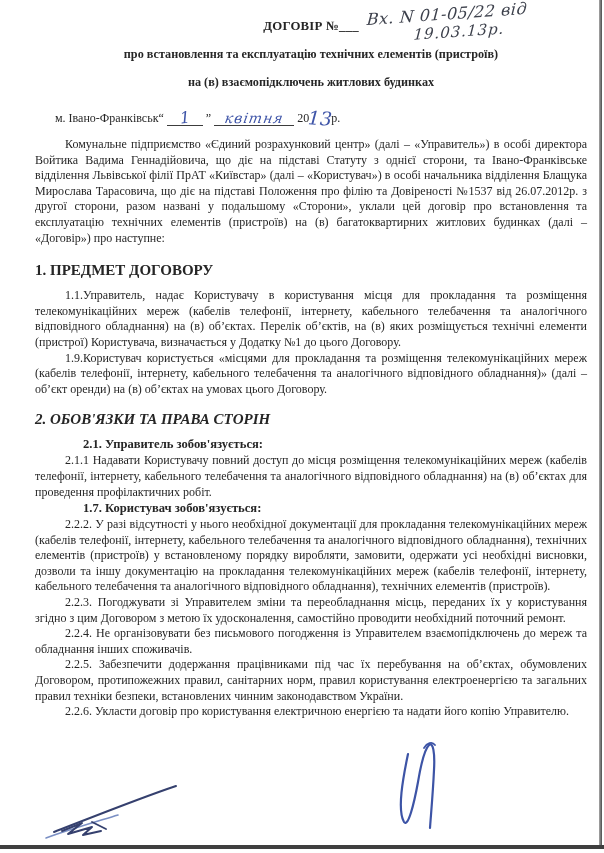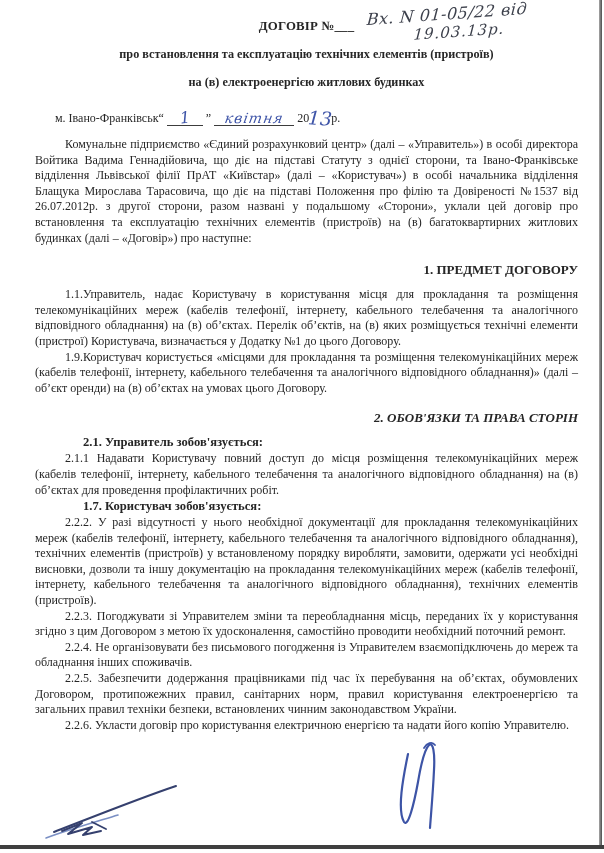--- a/index.html
+++ b/index.html
@@ -5,42 +5,42 @@
   html,body{margin:0;padding:0;}
   body{width:604px;height:853px;background:#ffffff;overflow:hidden;
        font-family:"Liberation Serif", serif;color:#262626;}
   .scan{position:relative;width:604px;height:853px;background:#ffffff;overflow:hidden;}
 
   
   .edge-right{position:absolute;top:0;right:2px;bottom:6px;width:3px;
               background:linear-gradient(to right,#a8a8a8,#4c4c4c);}
   .edge-bottom{position:absolute;left:0;right:0;bottom:4px;height:4px;background:#3f3f3f;}
 
-  .content{position:relative;padding:19px 26px 0 35px;}
+  .content{position:relative;padding:19px 17px 0 35px;}
 
   .title{margin:0;text-align:center;font-size:12.8px;font-weight:bold;letter-spacing:.2px;}
   .subtitle{margin:12px;text-align:center;font-size:12.2px;font-weight:bold;line-height:16px;}
 
   .place-date{display:flex;justify-content:flex-start;align-items:flex-end;
               margin:14px 0 11px;font-size:12px;}
   .city{margin-left:20px;}
   .date-group{white-space:nowrap;margin-right:6px;}
   .blank{display:inline-block;border-bottom:1px solid #3c3c3c;text-align:center;
          vertical-align:bottom;line-height:12px;}
   .blank.day{width:36px;}
   .blank.month{width:80px;}
   .hand{font-family:"DejaVu Serif", serif;font-style:italic;color:#3f55a8;}
   .hand.day-v{font-size:16px;display:inline-block;transform:rotate(-6deg);}
   .hand.month-v{font-size:14px;letter-spacing:1px;display:inline-block;transform:skewX(-10deg);}
   .hand.year-v{font-size:19px;position:relative;top:3px;margin:0 -1px;display:inline-block;transform:rotate(4deg);}
 
   p.body{margin:0;text-align:justify;text-indent:30px;font-size:12px;line-height:15.6px;}
   .b{font-weight:normal;}
 
-  .h-sec{margin:16px 0 9px;text-align:right;font-size:13px;font-weight:bold;}
+  .h-sec{margin:16px 0 9px;text-align:left;font-size:15px;font-weight:bold;}
   .h-sec.two{margin-top:14px;font-style:italic;}
   .h-sub{margin:1px 0;padding-left:48px;font-size:12.6px;font-weight:bold;}
 
   
   .reg-note{position:absolute;top:2px;right:6px;width:232px;
             font-family:"DejaVu Serif", serif;font-style:italic;color:#3d414c;
             transform:rotate(-4deg) skewX(-8deg);line-height:19px;}
   .reg-note .l1{font-size:16px;letter-spacing:.5px;white-space:nowrap;}
   .reg-note .l2{font-size:15px;margin-left:48px;letter-spacing:1px;white-space:nowrap;}
 
@@ -53,21 +53,21 @@
 <div class="scan">
 
   <div class="reg-note">
     <div class="l1">Вх. N 01-05/22  від</div>
     <div class="l2">19.03.13р.</div>
   </div>
 
   <div class="content">
     <p class="title">ДОГОВІР №___</p>
     <p class="subtitle">про встановлення та експлуатацію технічних елементів (пристроїв)</p>
-    <p class="subtitle">на (в) електроенергією житлових будинках</p>
+    <p class="subtitle">на (в) взаємопідключень житлових будинках</p>
 
     <div class="place-date">
       <span class="city">м. Івано-Франківськ</span>
       <span class="date-group">
         <span>“</span>
         <span class="blank day"><span class="hand day-v">1</span></span>
         <span>”</span>
         <span class="blank month"><span class="hand month-v">квітня</span></span>
         <span>20</span><span class="hand year-v">13</span><span>р.</span>
       </span>

